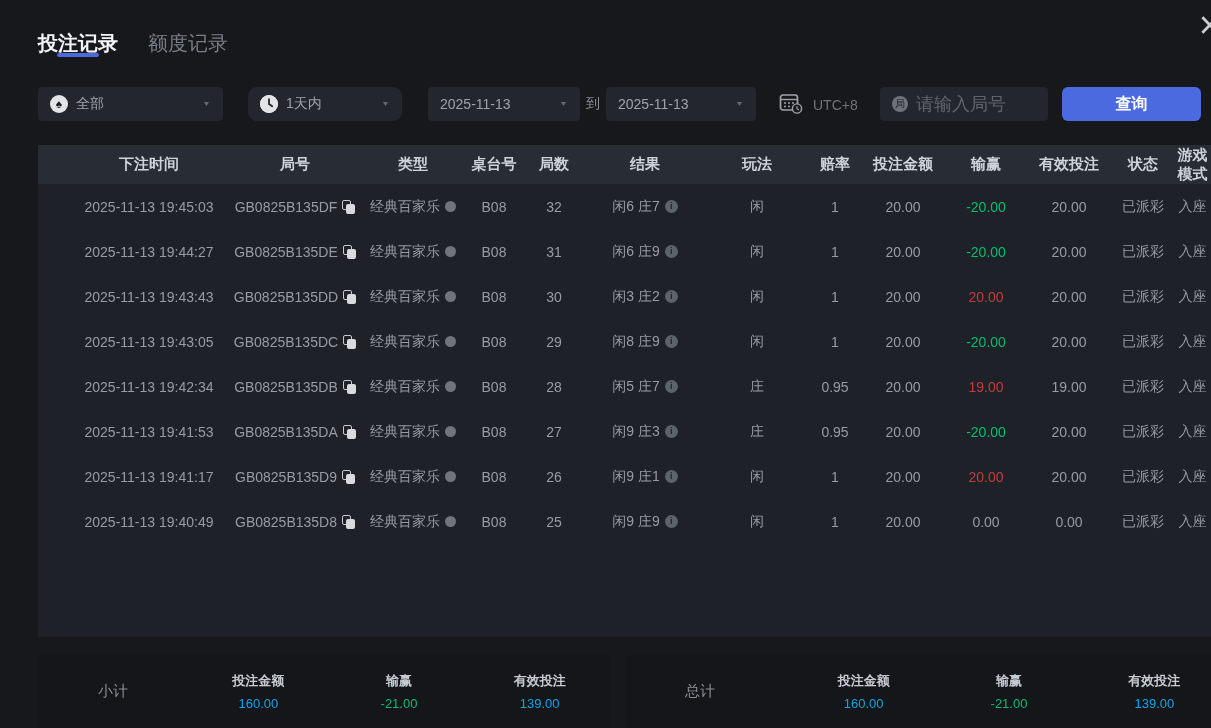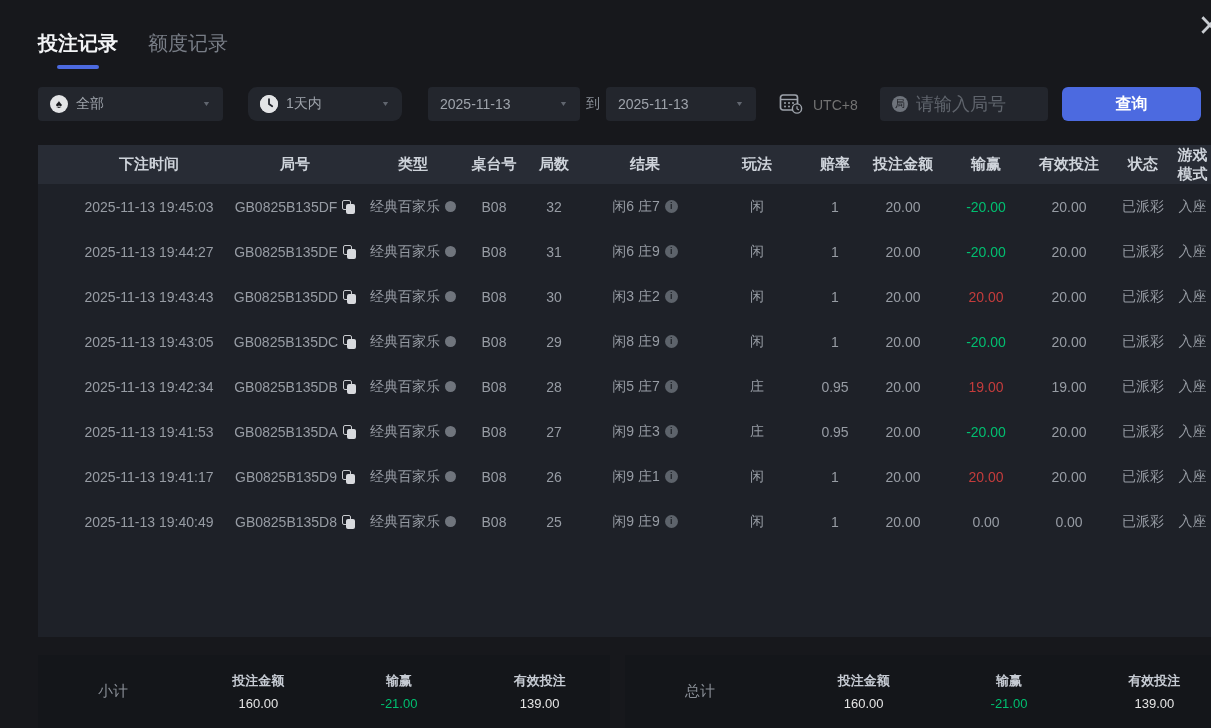--- a/index.html
+++ b/index.html
@@ -8,21 +8,21 @@
     --txt-gray:#979ca4; --txt-dim:#787d86; --txt-bright:#f3f4f6; --txt-head:#ced3da;
   }
   *{box-sizing:border-box; margin:0; padding:0;}
   html,body{width:1211px;height:728px;}
   body{
     position:relative; overflow:hidden; background:var(--pagebg);
     font-family:"Liberation Sans", sans-serif;
   }
   
   .tabs{position:absolute; top:30px; left:38px; display:flex; gap:30px; align-items:baseline;}
-  .tab{font-size:20px; color:var(--txt-dim); cursor:pointer; position:relative; padding-bottom:12px;}
+  .tab{font-size:20px; color:var(--txt-dim); cursor:pointer; position:relative; }
   .tab.active{color:var(--txt-bright); font-weight:bold;}
   .tab.active::after{content:""; position:absolute; left:50%; transform:translateX(-50%);
     bottom:0; width:42px; height:4px; border-radius:2px; background:var(--accent);}
   .close{position:absolute; top:6px; right:-10px; font-size:38px; font-weight:300;
     color:#c9ccd1; line-height:1; cursor:pointer;}
   
   .ctrl{position:absolute; top:87px; height:34px; background:var(--ctrlbg); border-radius:4px;
     display:flex; align-items:center; padding:0 12px; color:#9ea3ab; font-size:14px; gap:8px;}
   .dd-gametype{left:38px; width:185px;}
   .dd-timerange{left:248px; width:154px;border-radius:9px;}
@@ -65,21 +65,21 @@
     font-size:9px; font-weight:bold; line-height:13px; text-align:center; display:inline-block;
     cursor:pointer; flex:0 0 auto; font-style:normal;}
   
   .panel{position:absolute; top:655px; height:73px; background:var(--panelbg);
     display:flex; align-items:center;}
   .panel.sub{left:38px; width:572px;}
   .panel.tot{left:625px; width:586px;gap:32px;}
   .panel .plabel{width:150px; text-align:center; color:#8a8f97; font-size:15px;}
   .stat{flex:1; text-align:center;}
   .stat .slabel{color:#c6cbd3; font-size:13px; font-weight:bold; margin-bottom:6px;}
-  .stat .sval{color:#e5e5e5; font-size:13px;}
+  .stat .sval{color:#0ea5e9; font-size:13px;}
   .stat .sval.green{color:var(--green);}
 </style>
 </head>
 <body>
 
 <div class="tabs">
   <div class="tab active">投注记录</div>
   <div class="tab">额度记录</div>
 </div>
 <div class="close">×</div>

